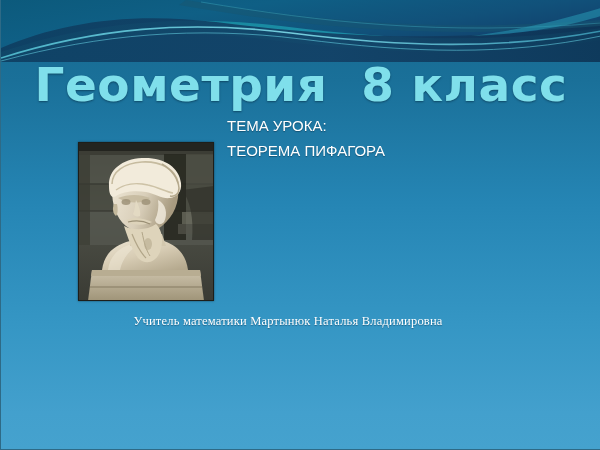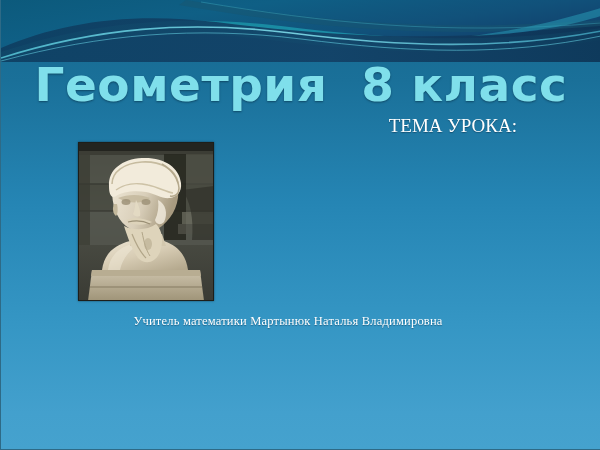--- a/index.html
+++ b/index.html
@@ -50,24 +50,24 @@
     text-shadow: 0 1px 2px rgba(6,40,60,0.55);
     white-space: pre;
   }
 
   
   #subtitle-block {
     position: absolute;
     left: 226px;
     top: 113px;
     width: 290px;
-    text-align: right;
+    text-align: left;
     color: #ffffff;
-    font-family: Liberation Serif, serif;
-    font-size: 19px;
+    font-family: Liberation Sans, sans-serif;
+    font-size: 15px;
     line-height: 25px;
     text-shadow: 0 1px 1px rgba(8,45,70,0.5);
   }
   #subtitle-block .line { white-space: pre; }
 
   
   #photo {
     position: absolute;
     left: 77px;
     top: 142px;
@@ -142,20 +142,21 @@
       <path d="M200,2 C320,22 440,36 600,23" fill="none" stroke="#3fa8bd" stroke-width="0.8" opacity="0.55"></path>
 
       <path d="M600,8 C560,20 520,30 470,36 C530,34 575,24 600,16 Z" fill="#2aa2bb" opacity="0.5"></path>
     </svg>
   </div>
 
   <div id="title">Геометрия  8 класс</div>
 
   <div id="subtitle-block">
     <div class="line">ТЕМА УРОКА:</div>
+    <div class="line">ТЕОРЕМА ПИФАГОРА</div>
   </div>
 
   <div id="photo">
     <svg width="136" height="159" viewBox="0 0 136 159" xmlns="http://www.w3.org/2000/svg">
       <defs>
         <linearGradient id="bg1" x1="0" y1="0" x2="0" y2="1">
           <stop offset="0%" stop-color="#2a2b27"></stop>
           <stop offset="45%" stop-color="#4e5047"></stop>
           <stop offset="100%" stop-color="#3a3b34"></stop>
         </linearGradient>

